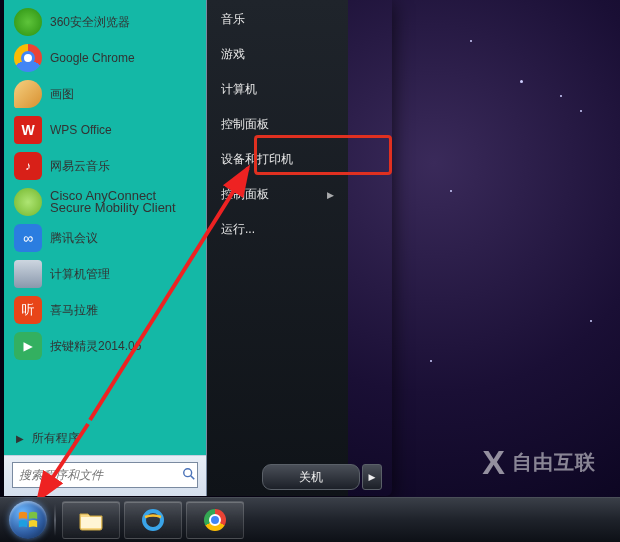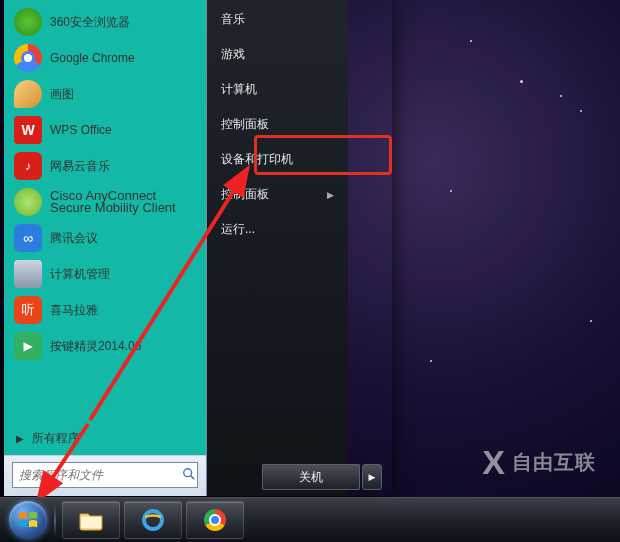--- a/index.html
+++ b/index.html
@@ -26,21 +26,21 @@
   .app-label{color:#333;font-size:12px;line-height:14px}
   .two-line{font-size:13px;line-height:12px}
   .all-programs{display:flex;align-items:center;height:30px;padding:0 8px;margin:2px 4px;color:#333}
   .all-programs .tri{margin-right:8px;font-size:10px;color:#333}
   .search-row{padding:6px 8px 8px 8px;background:linear-gradient(to bottom,#e8eef6,#d5dfed);border-top:1px solid #c5d0e0}
   .search-box{display:flex;align-items:center;height:24px;background:#fff;border:1px solid #7a8aa0;border-radius:0;padding:0 4px}
   .search-box input{flex:1;border:none;outline:none;font-style:italic;color:#888;font-size:12px;height:20px;background:transparent}
   .search-box .mag{color:#4a72b8;margin-left:4px}
 
   .shutdown-row{position:absolute;left:258px;bottom:6px;width:120px;display:flex;align-items:center}
-  .shutdown-btn{flex:1;height:24px;background:linear-gradient(to bottom,#4a4f58,#1c2028);border:1px solid #5a6068;border-radius:1px;color:#eee;font-size:12px;display:flex;align-items:center;justify-content:center}
+  .shutdown-btn{flex:1;height:24px;background:linear-gradient(to bottom,#4a4f58,#1c2028);border:1px solid #5a6068;border-radius:9px;color:#eee;font-size:12px;display:flex;align-items:center;justify-content:center}
   .shutdown-arrow{width:18px;height:24px;margin-left:2px;background:linear-gradient(to bottom,#4a4f58,#1c2028);border:1px solid #5a6068;border-radius:3px;color:#eee;display:flex;align-items:center;justify-content:center;font-size:9px}
 
   .highlight-box{position:absolute;border:3px solid #e03020;border-radius:4px;pointer-events:none}
   .arrow-svg{position:absolute;pointer-events:none}
 
   
   .ic-360{background:radial-gradient(circle,#5ec43a,#2a9010);border-radius:50%}
   .ic-chrome{background:conic-gradient(#ea4335 0 120deg,#4285f4 120deg 240deg,#fbbc05 240deg 360deg);border-radius:50%;position:relative}
   .ic-chrome:after{content:"";position:absolute;inset:7px;background:#fff;border-radius:50%;border:3px solid #4285f4}
   .ic-paint{background:linear-gradient(135deg,#f5d080,#d89030);border-radius:50% 50% 50% 10%}

